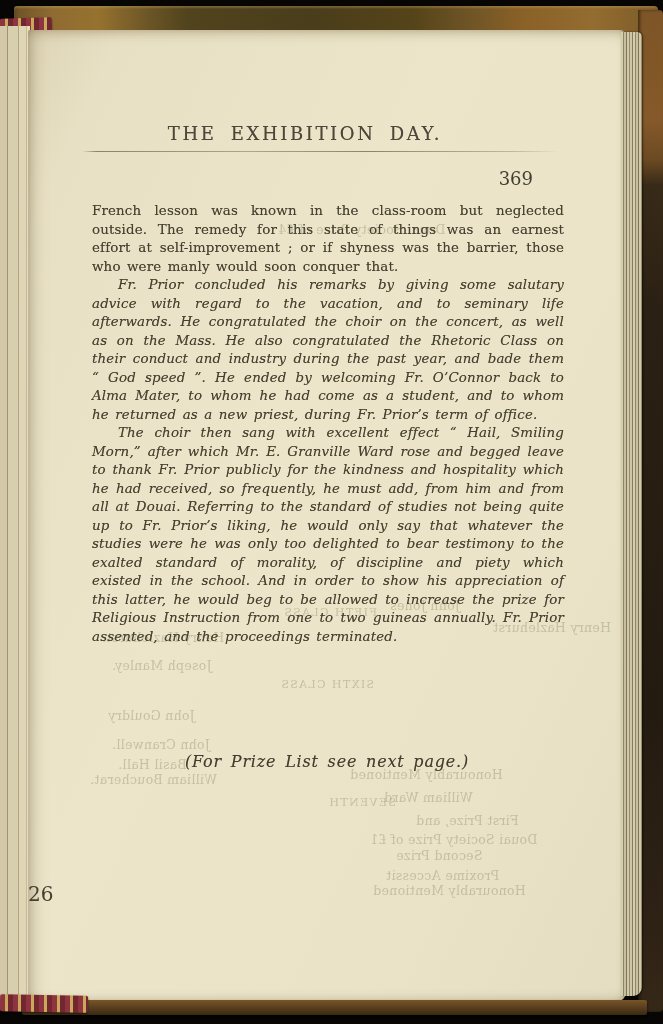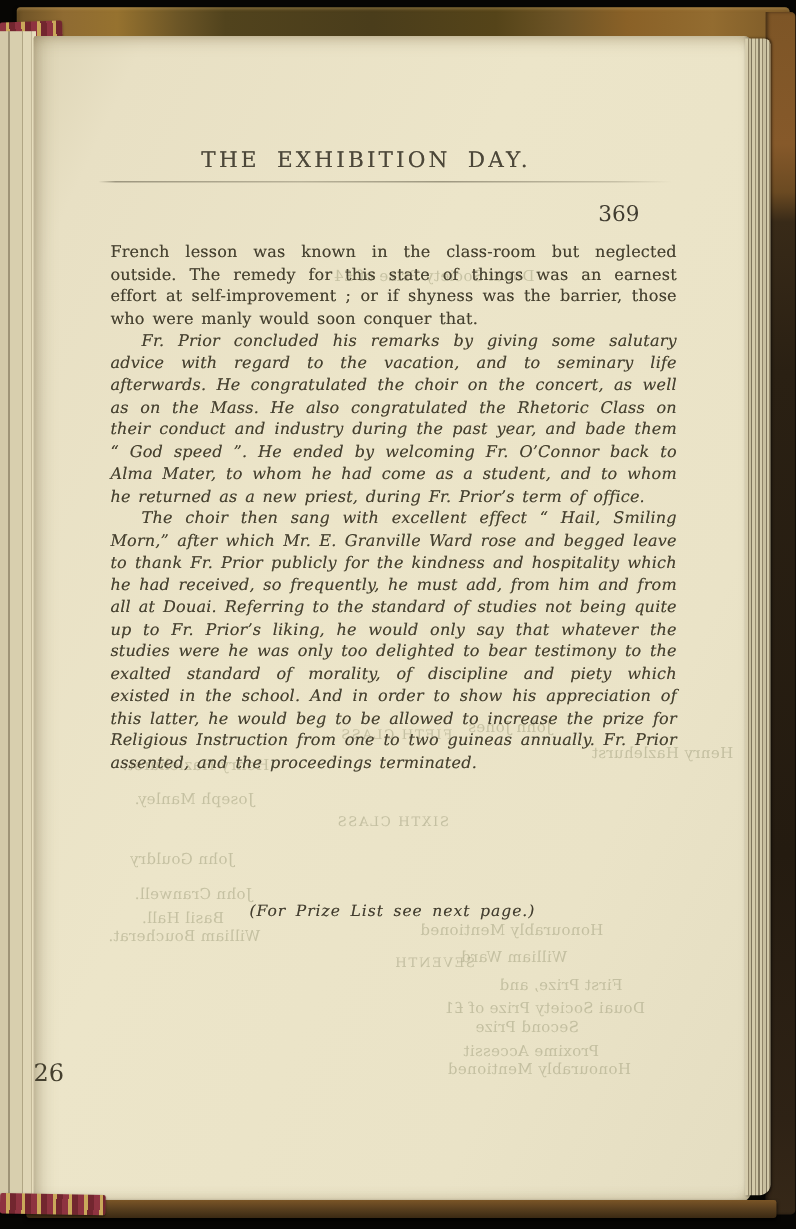--- a/index.html
+++ b/index.html
@@ -101,21 +101,21 @@
     font-size:13.4px;line-height:18.5px;
     color:#45402f;
     word-spacing:2px;letter-spacing:.15px;
     text-shadow:0 0 .4px rgba(69,64,47,.5);
     margin-top:36px;
   }
   .body-text p{margin:0;}
   .body-text p.indent{text-indent:26px;font-style:italic;}
   .footer-note{
     position:absolute;left:0;right:0;top:722px;text-align:center;
-    font-style:italic;font-size:13px;letter-spacing:.8px;word-spacing:3px;
+    font-style:italic;font-size:16px;letter-spacing:.8px;word-spacing:3px;
     color:#423d2f;text-shadow:0 0 .4px rgba(66,61,47,.45);
   }
   .signature-mark{
     position:absolute;left:0;right:56px;top:852px;text-align:left;
     font-size:20px;color:#45402f;font-feature-settings:"onum";
   }
 </style>
 </head>
 <body>
 

